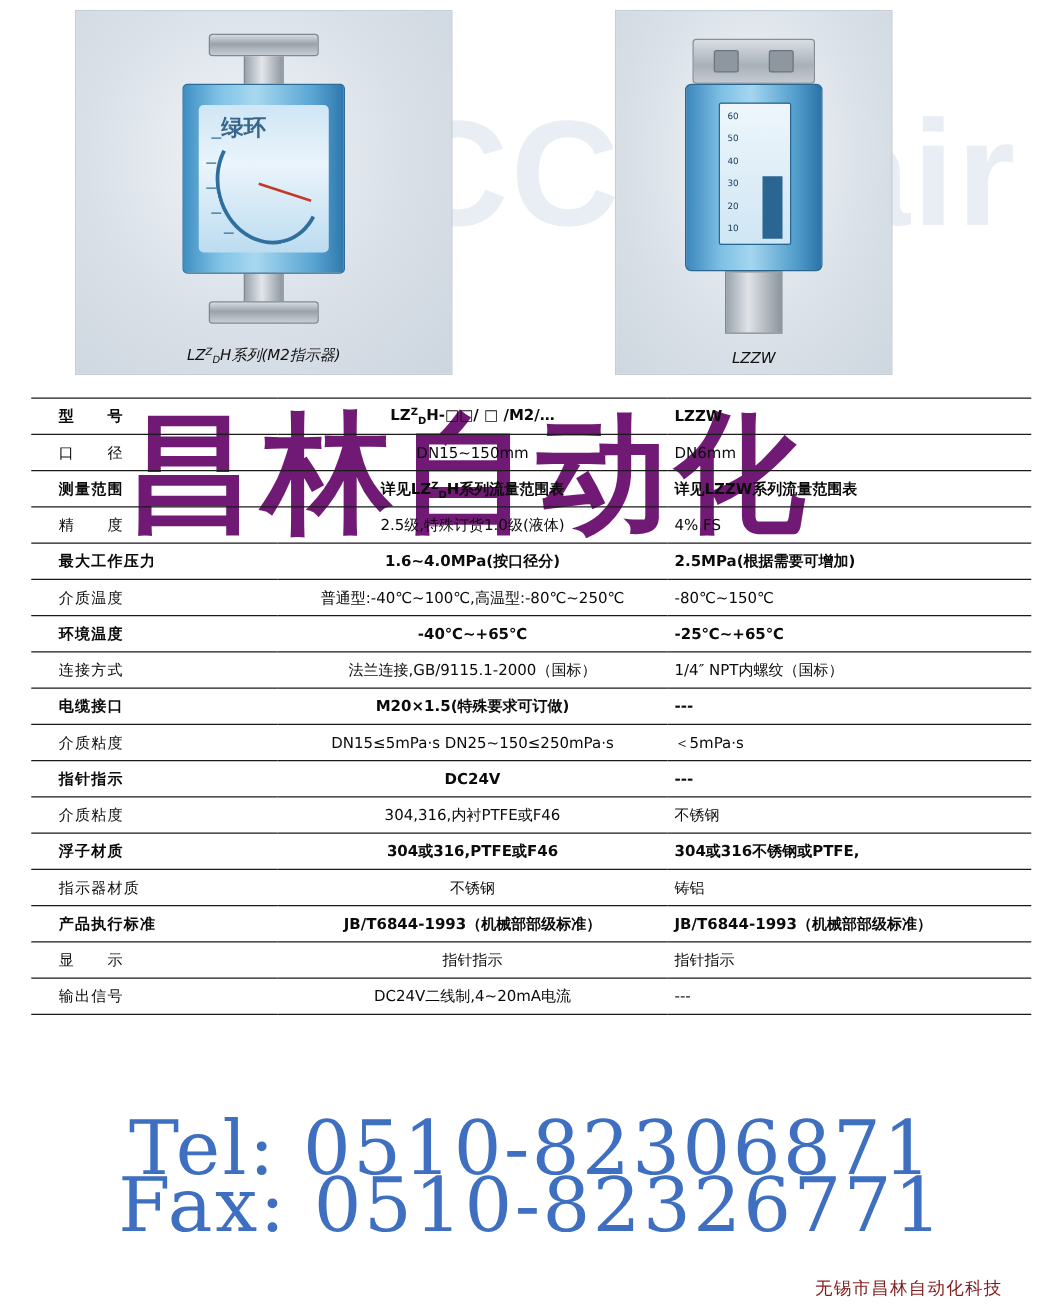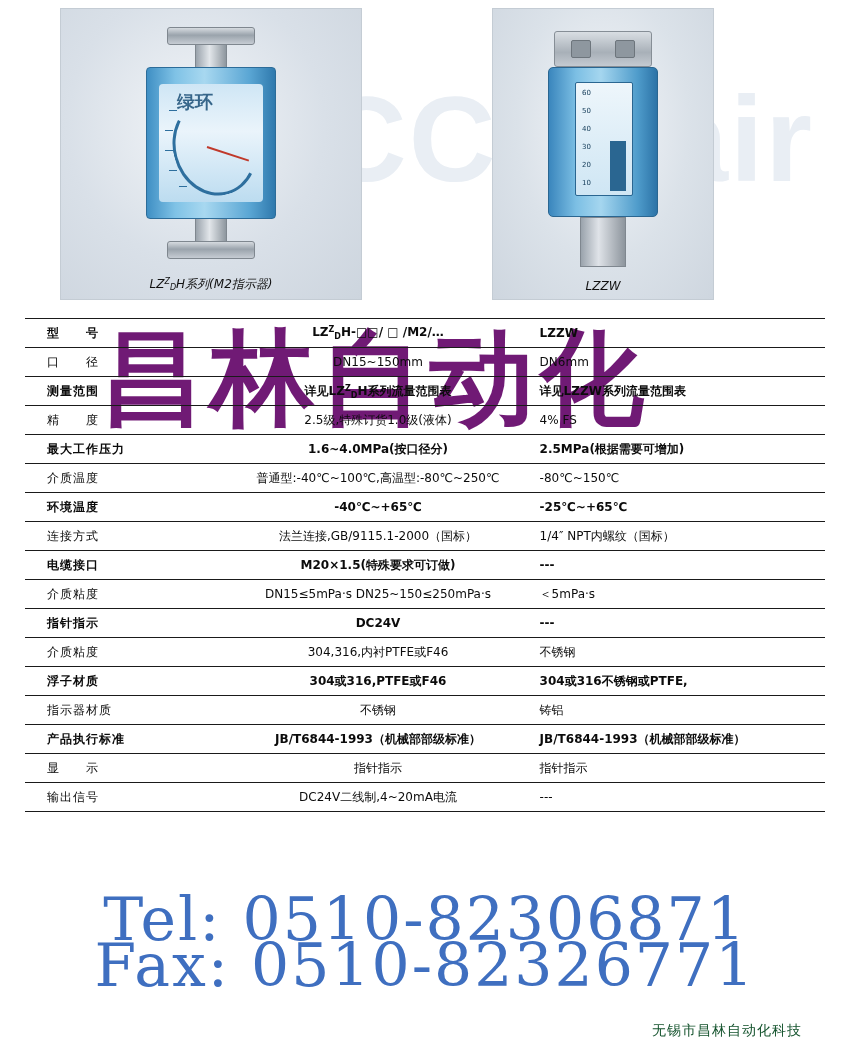--- a/index.html
+++ b/index.html
@@ -142,21 +142,21 @@
     position:absolute;left:0;width:850px;text-align:center;z-index:5;
     font-family:"DejaVu Serif","Liberation Serif",serif;
     font-size:60px;color:#3f6fc0;letter-spacing:2px;white-space:nowrap;
   }
   .tel{top:884px;}
   .fax{top:930px;}
 
   .company{
     position:absolute;right:48px;top:1022px;z-index:5;
     font-family:"DejaVu Sans",sans-serif;
-    font-size:14px;color:#14532d;letter-spacing:1px;
+    font-size:14px;color:#7f1d1d;letter-spacing:1px;
   }
 </style>
 </head>
 <body>
 
 <div class="page">
 
   <div class="wm-ccdlair">CCDLair</div>
   <div class="wm-cn">昌林自动化</div>
 

